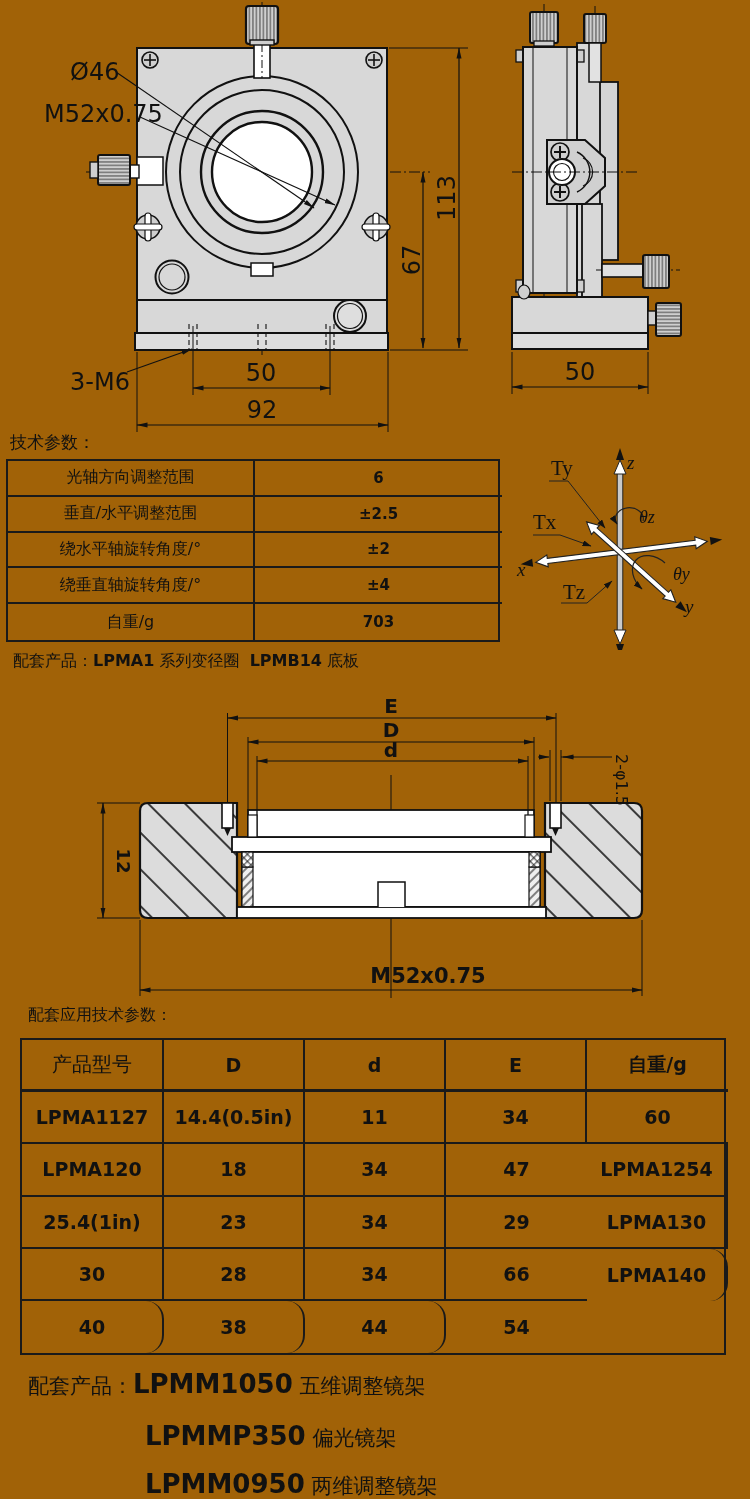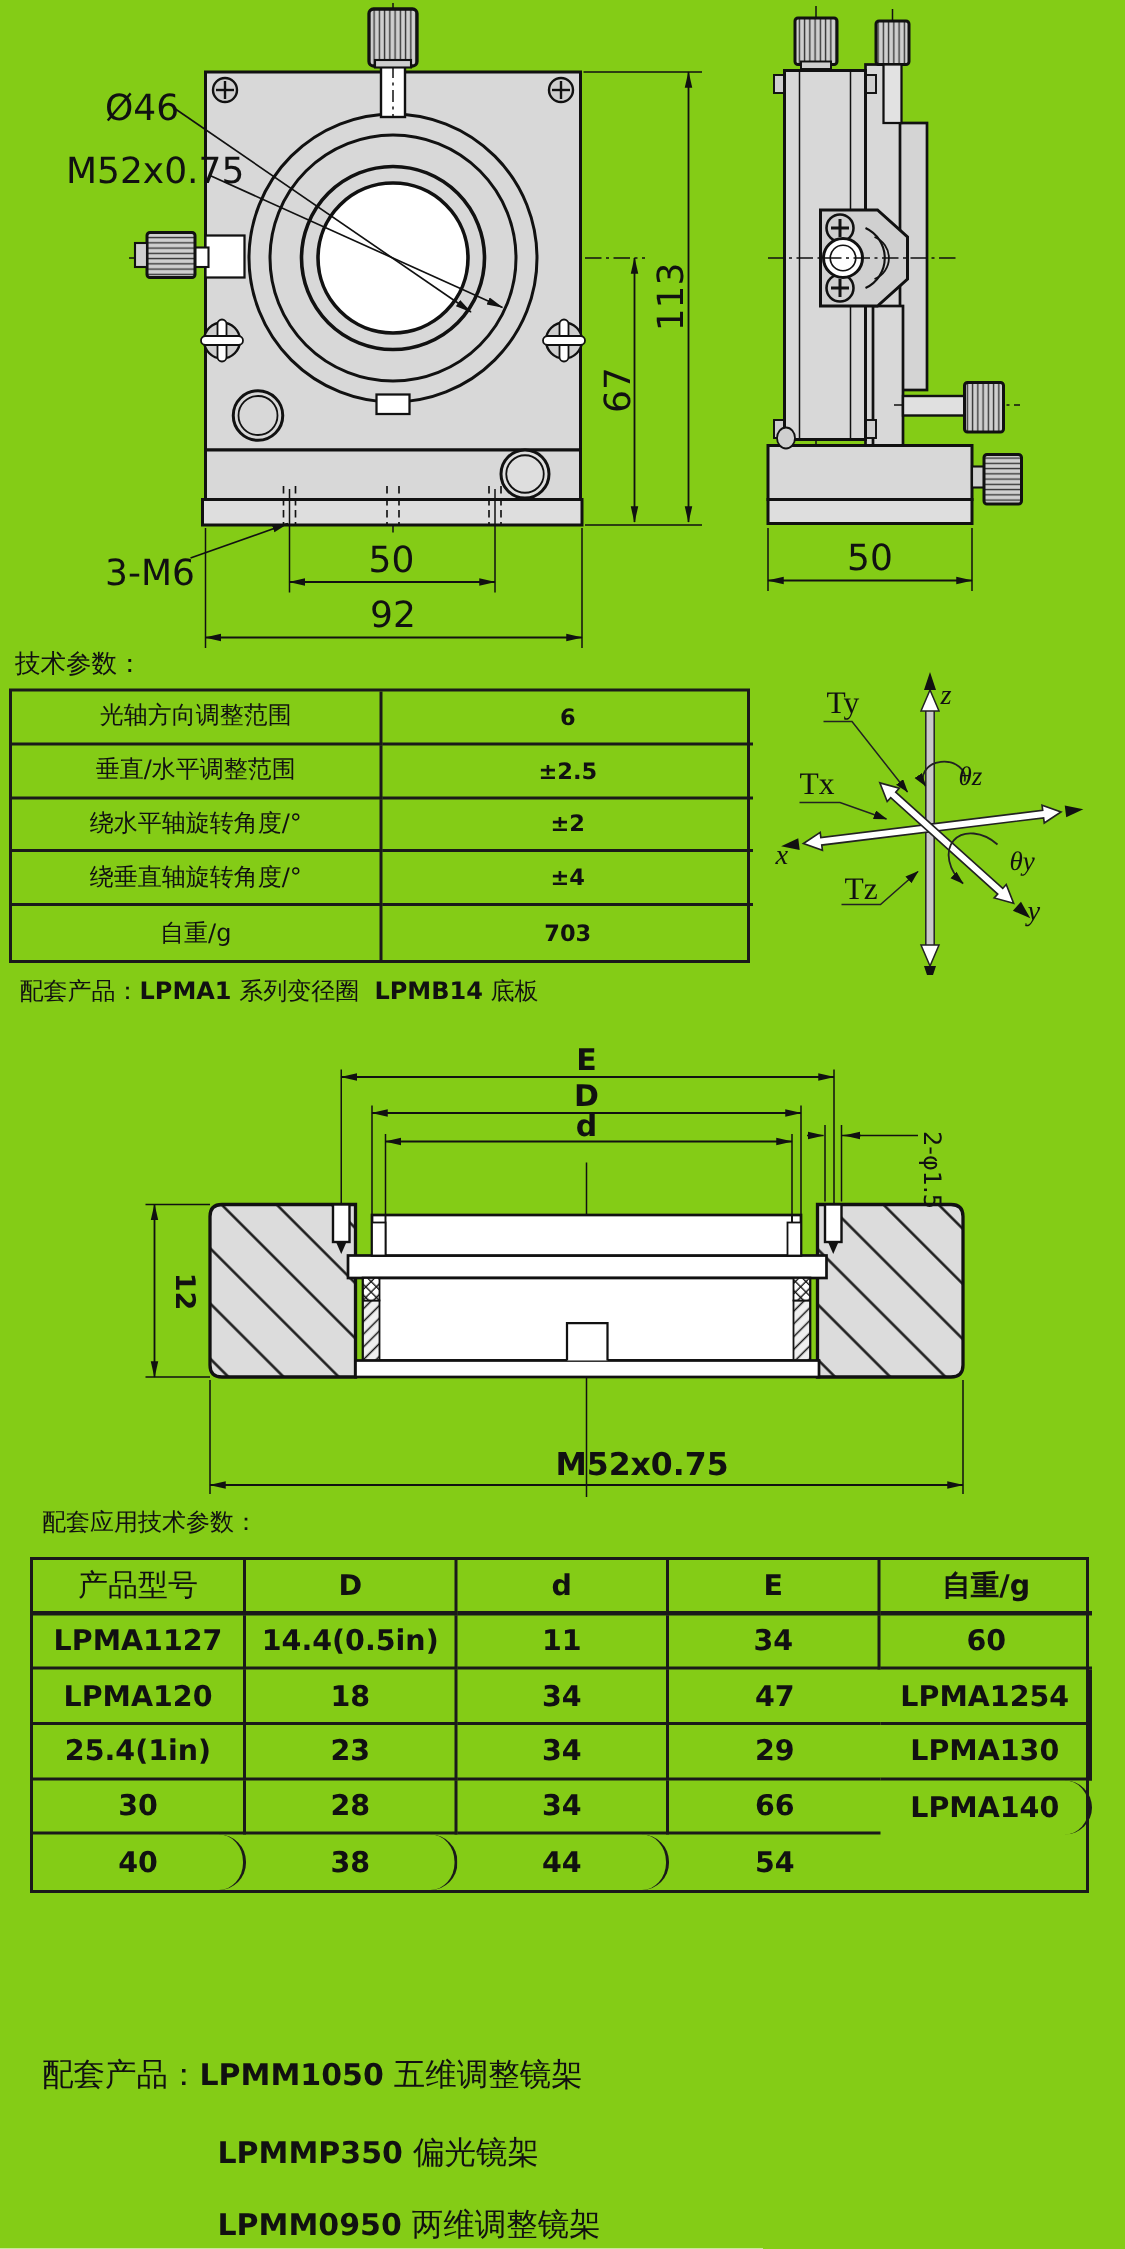--- a/index.html
+++ b/index.html
@@ -1,47 +1,47 @@
 <!DOCTYPE html>
 <html><head>
 <meta charset="utf-8">
 <style>
   html,body{margin:0;padding:0;background:#fff;}
-  .page{position:relative;width:750px;height:1499px;background:#84cc16;overflow:hidden;
+  .page{position:relative;width:750px;height:1499px;background:#a16207;overflow:hidden;
         font-family:"DejaVu Sans","Liberation Sans",sans-serif;color:#111;}
   .abs{position:absolute;}
   svg text{font-family:"DejaVu Sans","Liberation Sans",sans-serif;fill:#111;}
   svg .serif{font-family:"Liberation Serif","DejaVu Serif",serif;}
   
   .t1{left:6px;top:459px;width:494px;height:183px;display:grid;
       grid-template-columns:247px 247px;grid-template-rows:repeat(5,1fr);
       border:2px solid #1a1a1a;box-sizing:border-box;text-align:right;}
   .t1 .c{border-right:2px solid #1a1a1a;border-bottom:2px solid #1a1a1a;
       display:flex;align-items:center;justify-content:center;font-size:16px;box-sizing:border-box;}
   .t1 .c.lc{border-right:none;}
   .t1 .c.lr{border-bottom:none;}
   .t1 .val{font-weight:bold;font-size:15px;}
   .title-sm{font-size:17px;}
   .title-lg{font-size:16px;}
   
   .accs{font-size:16px;}
   .accs b{font-size:16px;}
   
-  .t2{left:20px;top:1038px;width:706px;height:224px;display:grid;
+  .t2{left:20px;top:1038px;width:706px;height:317px;display:grid;
       grid-template-columns:142px 141px 141px 141px 141px;grid-template-rows:repeat(6,1fr);
       border:2px solid #1a1a1a;box-sizing:border-box;font-size:19px;}
   .t2 .c{border-right:2px solid #1a1a1a;border-bottom:2px solid #1a1a1a;
       display:flex;align-items:center;justify-content:center;font-weight:bold;box-sizing:border-box;}
   .t2 .hd{border-bottom:3px solid #1a1a1a;}
   .t2 .cjk{font-weight:normal;font-size:20px;}
   .t2 .c.lc{border-right:none;}
   .t2 .c.lr{border-bottom:none;border-radius:18px;}
   
   .foot{font-size:21px;}
-  .foot b{font-size:20px;}
+  .foot b{font-size:26px;}
 </style>
 </head>
 <body>
 
 <div class="page">
 
   <svg class="abs" style="left:0;top:0" width="750" height="440" viewBox="0 0 750 440">
     <defs>
       <marker id="fa" markerWidth="12" markerHeight="9" refX="10.5" refY="4.5" orient="auto-start-reverse" markerUnits="userSpaceOnUse">
         <path d="M0,2 L11,4.5 L0,7 Z" fill="#111"></path>

